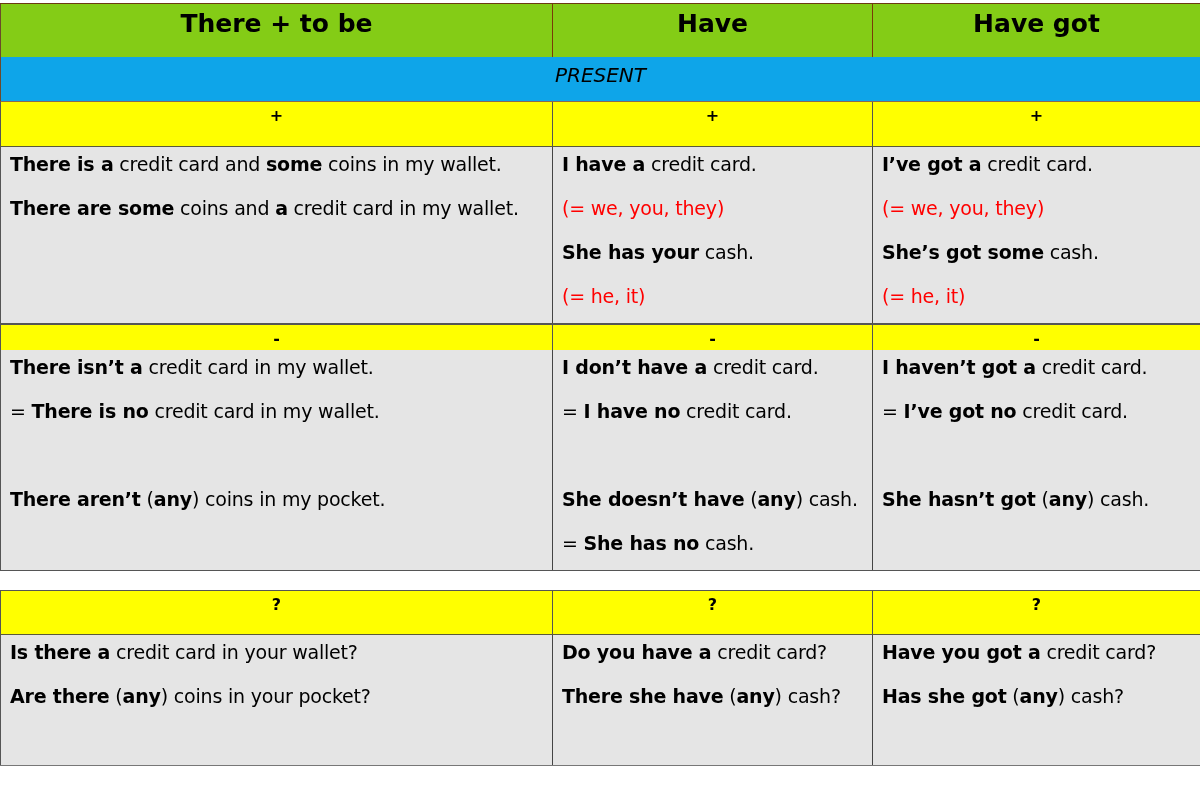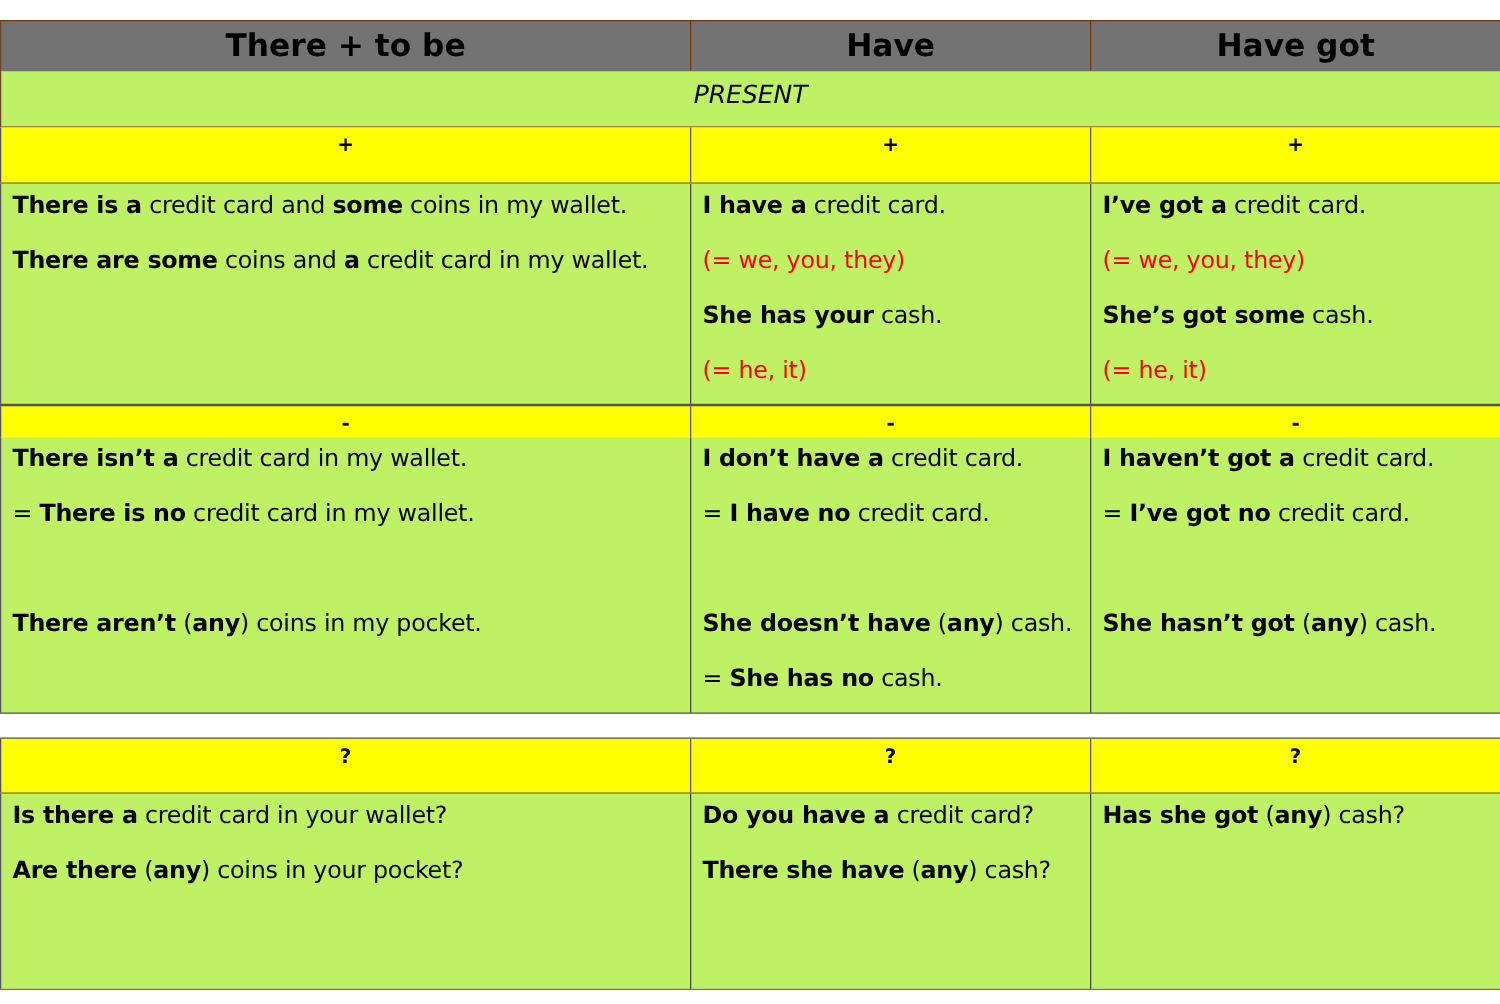--- a/index.html
+++ b/index.html
@@ -6,40 +6,40 @@
     body { width: 1200px; height: 803px; position: relative; overflow: hidden;
            font-family: "DejaVu Sans", sans-serif; color: #000; }
     .grid { position: absolute; left: 0; top: 0; width: 1200px; }
     .row { position: absolute; left: 0; width: 1200px; box-sizing: border-box; }
     .cell { position: absolute; top: 0; bottom: 0; box-sizing: border-box;
             border-right: 1px solid #6b4a2a; }
     .c0 { left: 0; width: 553px; border-left: 1px solid #6b4a2a; }
     .c1 { left: 553px; width: 320px; }
     .c2 { left: 873px; width: 327px; border-right: none; }
 
-    .header-row { top: 16px; height: 57px; background: #737373; border-top: 1px solid #6b3a10; border-bottom: 1px solid #6b3a10; }
+    .header-row { top: 3px; height: 57px; background: #84cc16; border-top: 1px solid #6b3a10; border-bottom: 1px solid #6b3a10; }
     .header-row .cell { display: flex; align-items: flex-start; justify-content: center; padding-top: 5px;
                         font-size: 25px; font-weight: bold; border-right-color: #7a3a08; }
-    .period-row { top: 57px; height: 45px; background: #bef264; border-bottom: 1px solid #8a6a50; border-left: 1px solid #6b4a2a;}
+    .period-row { top: 57px; height: 45px; background: #0ea5e9; border-bottom: 1px solid #8a6a50; border-left: 1px solid #6b4a2a;}
     .period-row .label { position: absolute; left: 0; right: 0; top: 6px; text-align: center;
                          font-size: 20px; font-style: italic; }
     .band { height: 45px; background: #FFFF00; border-bottom: 1px solid #5a5a3a; }
     .band .cell { display: flex; justify-content: center; padding-top: 4px; font-size: 16px; font-weight: bold;
                   border-right-color: #555; }
     .band .c0 { border-left-color: #555; }
     .band-plus { top: 102px; }
     .band-minus { top: 324px; border-top: 1px solid #555; }
     .band-q { top: 590px; border-top: 1px solid #555; }
 
-    .content { background: #bef264; border-bottom: 1px solid #555; }
+    .content { background: #e5e5e5; border-bottom: 1px solid #555; }
     .content .cell { padding: 5px 0 0 9px; border-right-color: #444; }
     .content .c0 { border-left-color: #555; }
     .content-plus { top: 147px; height: 177px; }
     .content-minus { top: 350px; height: 221px; }
-    .content-q { top: 635px; height: 157px; border-bottom: 1px solid #777; }
+    .content-q { top: 635px; height: 131px; border-bottom: 1px solid #777; }
 
     .line { font-size: 19px; height: 44px; line-height: 24px; white-space: nowrap; letter-spacing: -0.2px; }
     .line.gap { height: 44px; }
     .seg.b { font-weight: bold; }
     .seg.red { color: #FF0000; }
   </style>
 </head>
 <body>
 
 <div class="grid">
@@ -113,17 +113,18 @@
   <div class="row content content-q">
     <div class="cell c0">
         <div class="line"><span class="seg b">Is there a</span><span class="seg"> credit card in your wallet?</span></div>
         <div class="line"><span class="seg b">Are there</span><span class="seg"> (</span><span class="seg b">any</span><span class="seg">) coins in your pocket?</span></div>
       </div>
     <div class="cell c1">
         <div class="line"><span class="seg b">Do you have a</span><span class="seg"> credit card?</span></div>
         <div class="line"><span class="seg b">There she have</span><span class="seg"> (</span><span class="seg b">any</span><span class="seg">) cash?</span></div>
       </div>
     <div class="cell c2">
+        <div class="line"><span class="seg b">Have you got a</span><span class="seg"> credit card?</span></div>
         <div class="line"><span class="seg b">Has she got</span><span class="seg"> (</span><span class="seg b">any</span><span class="seg">) cash?</span></div>
       </div>
   </div>
 
 </div>
 
 </body></html>

